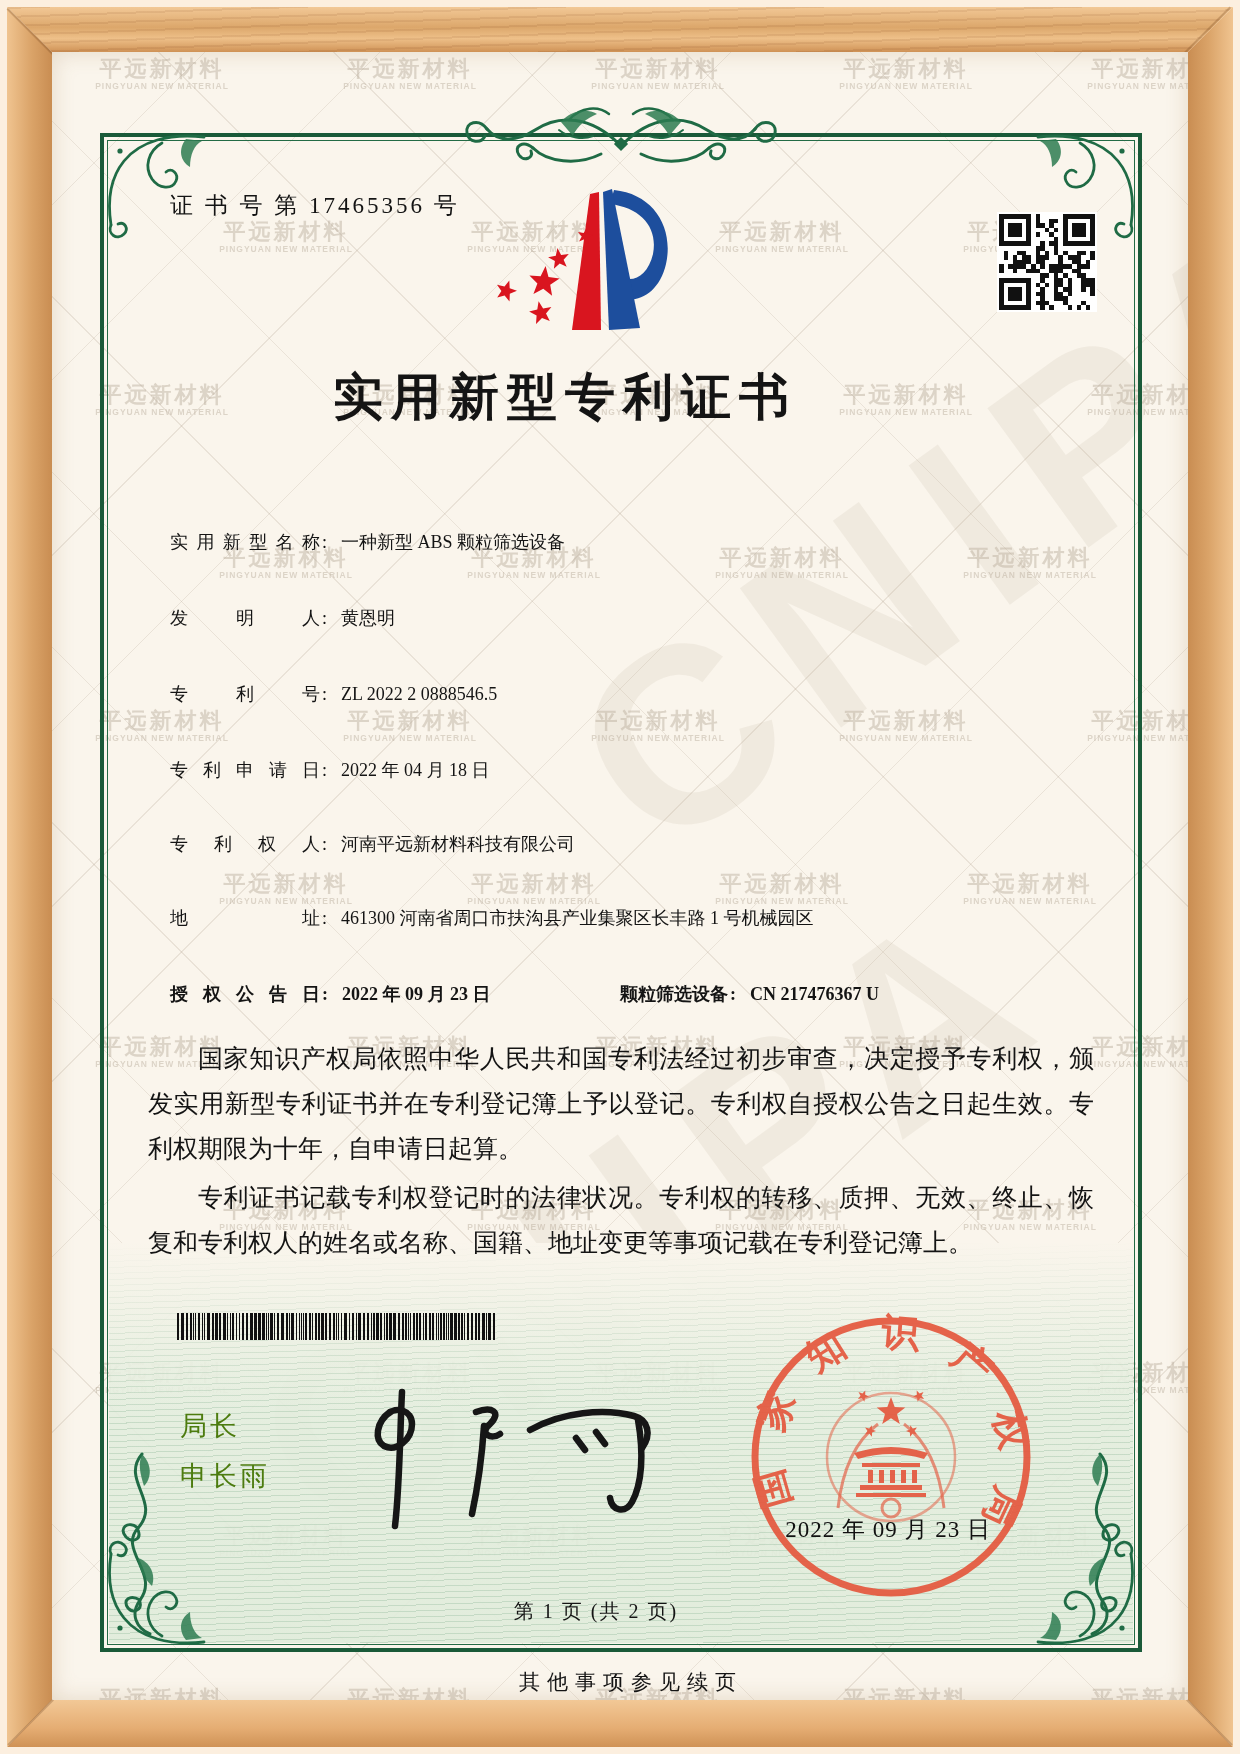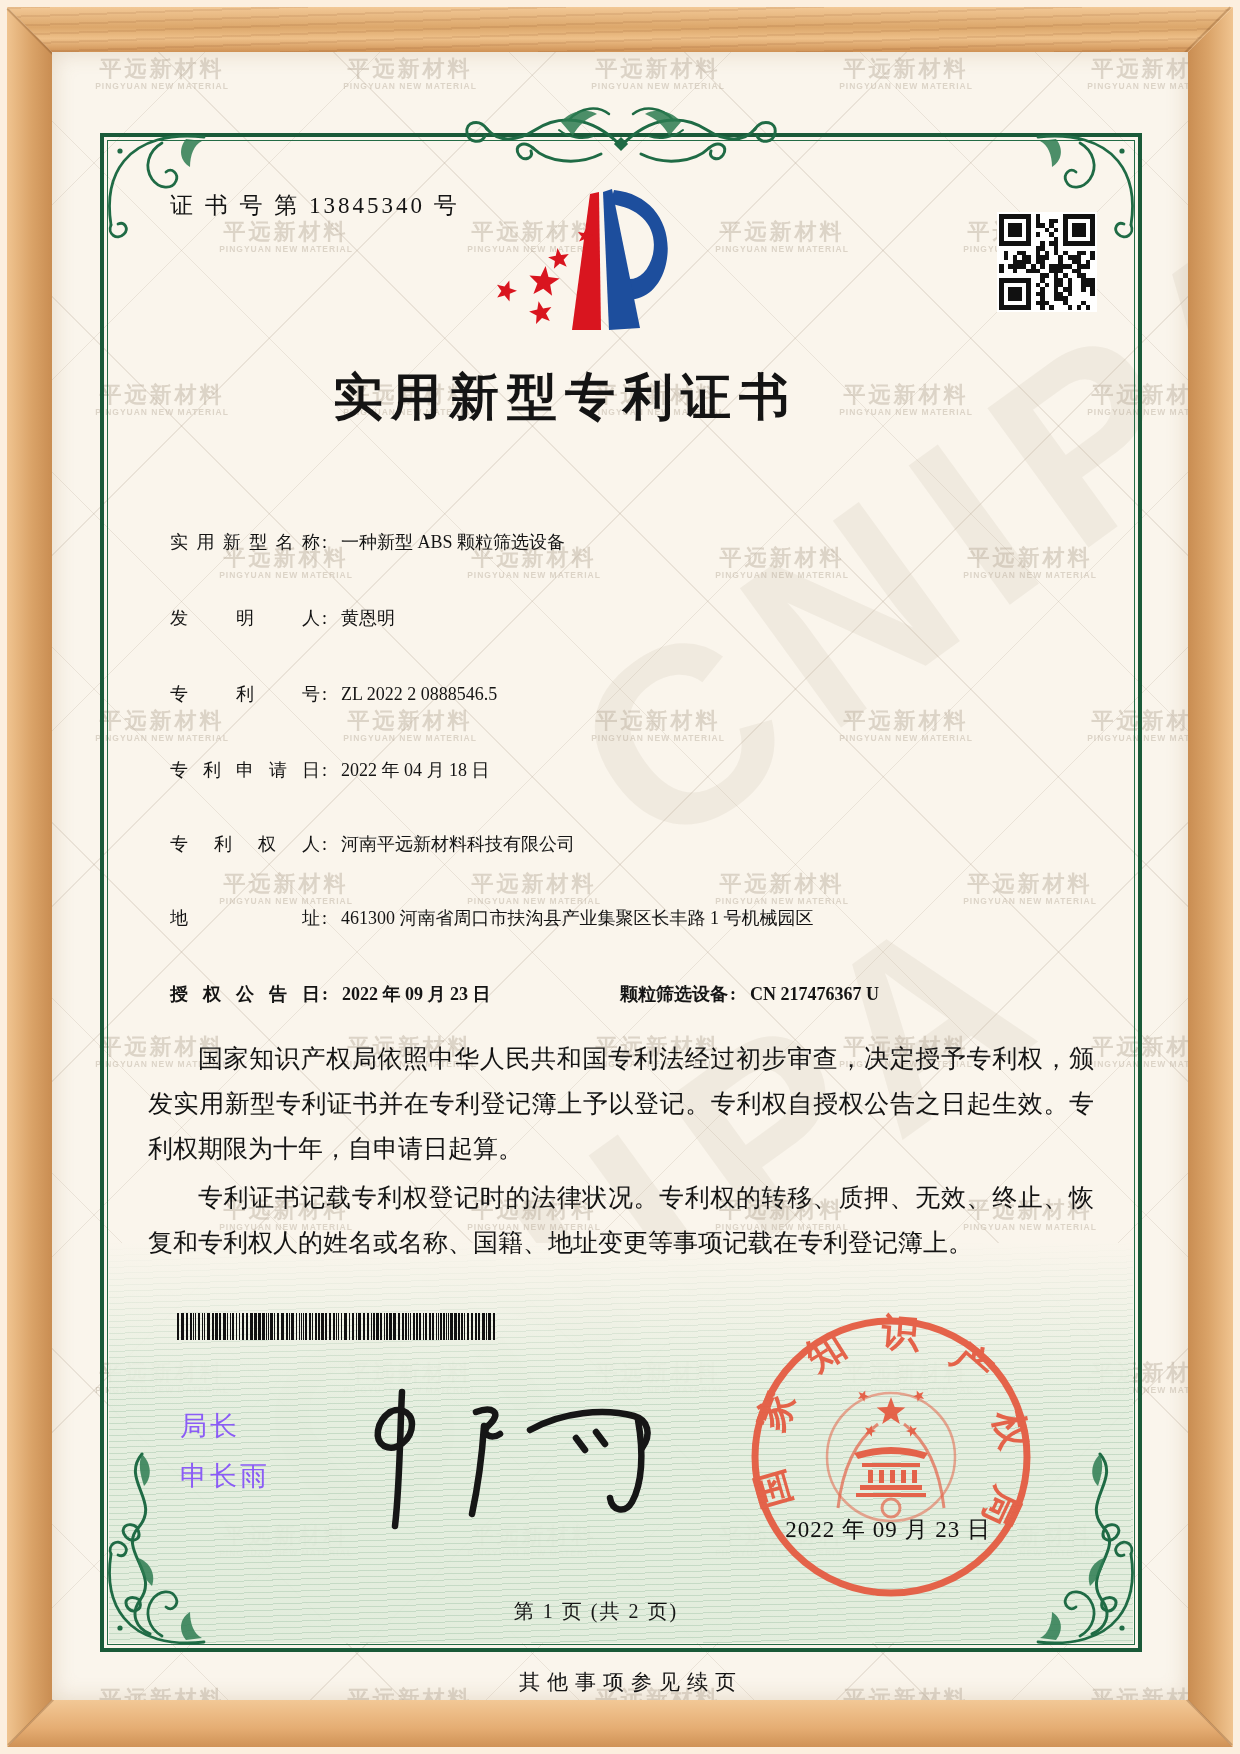--- a/index.html
+++ b/index.html
@@ -59,21 +59,21 @@
   .flabel{display:inline-block;width:150px;text-align:justify;text-align-last:justify;}
   .colon{display:inline-block;margin:0 14px 0 2px;}
   .fvalue{display:inline-block;vertical-align:top;}
   .fvalue.wrap{width:680px;line-height:44px;}
   .g2{position:absolute;left:450px;top:0;}
   .paras{position:absolute;left:144px;top:1032px;width:954px;font-size:25px;line-height:45px;
          text-align:justify;}
   .paras p{margin:4px;text-indent:2em;}
   .barcode{position:absolute;left:175px;top:1313px;width:325px;height:27px;}
   .signer{position:absolute;left:180px;font-family:"Liberation Sans","DejaVu Sans",sans-serif;
-          font-size:27px;letter-spacing:3px;color:#8b5cf6;}
+          font-size:27px;letter-spacing:3px;color:#4d7c0f;}
   .sig{position:absolute;left:350px;top:1382px;}
   .seal{position:absolute;left:746px;top:1312px;mix-blend-mode:multiply;opacity:.92;}
   .seal-date{position:absolute;left:888px;top:1514px;transform:translateX(-50%);
              font-size:23px;letter-spacing:1px;white-space:nowrap;color:#101010;}
   .page-ind{position:absolute;left:596px;top:1598px;transform:translateX(-50%);
             font-size:20px;letter-spacing:2px;white-space:nowrap;}
   .note{position:absolute;left:631px;top:1668px;transform:translateX(-50%);
         font-size:21px;letter-spacing:7px;white-space:nowrap;}
   .logo{position:absolute;left:468px;top:178px;}
   .qr{position:absolute;left:997px;top:212px;width:96px;height:96px;background:#fff;padding:2px;}
@@ -362,21 +362,21 @@
       <path d="M36,6 C46,16 46,30 38,38 C34,26 32,16 36,6 Z" fill="#2d7b51" stroke="none" opacity=".85"></path>
       <path d="M32,110 C44,114 50,126 46,138 C38,130 32,120 32,110 Z" fill="#2d7b51" stroke="none" opacity=".85"></path>
     </g>
   </svg>
   <svg class="orn" style="left:1066px;top:1448px;" width="70" height="190" viewBox="0 0 70 190">
     <use href="#side-orn" transform="translate(70,0) scale(-1,1)"></use>
   </svg>
 
   <div class="content">
 
-    <div class="cert-no">证 书 号 第 13845340 号</div>
+    <div class="cert-no">证 书 号 第 17465356 号</div>
 
     <svg class="logo" id="logo-svg" width="200" height="158" viewBox="0 0 200 158">
       <path d="M146,12 C186,16 206,50 198,86 C191,117 166,128 148,118 L152,98 C164,106 180,98 185,76 C190,50 174,30 142,26 Z" fill="#1d4e9d"></path>
       <polygon points="135,14 144,11 172,150 141,152" fill="#1d4e9d"></polygon>
       <polygon points="122,16 131,14 133,152 104,152" fill="#d9151f"></polygon>
     <polygon points="118.6,50.2 119.5,55.7 124.9,57.1 119.9,59.7 120.3,65.3 116.3,61.3 111.1,63.4 113.7,58.4 110.0,54.1 115.6,54.9 " fill="#d9151f"></polygon>
         <polygon points="89.4,70.1 93.1,76.9 100.8,76.1 95.6,81.8 98.7,88.8 91.7,85.6 85.9,90.8 86.9,83.1 80.1,79.2 87.8,77.7 " fill="#d9151f"></polygon>
         <polygon points="77.6,88.1 80.5,99.0 91.6,100.6 82.2,106.7 84.1,117.8 75.3,110.7 65.4,115.9 69.4,105.4 61.4,97.6 72.6,98.2 " fill="#d9151f"></polygon>
         <polygon points="41.3,102.5 41.7,110.2 49.0,112.8 41.8,115.7 41.5,123.4 36.6,117.4 29.2,119.6 33.4,113.1 29.0,106.7 36.5,108.6 " fill="#d9151f"></polygon>
         <polygon points="70.6,123.2 75.1,130.4 83.4,129.1 78.0,135.6 81.8,143.1 74.0,139.9 68.0,145.9 68.6,137.5 61.1,133.6 69.3,131.6 " fill="#d9151f"></polygon>

